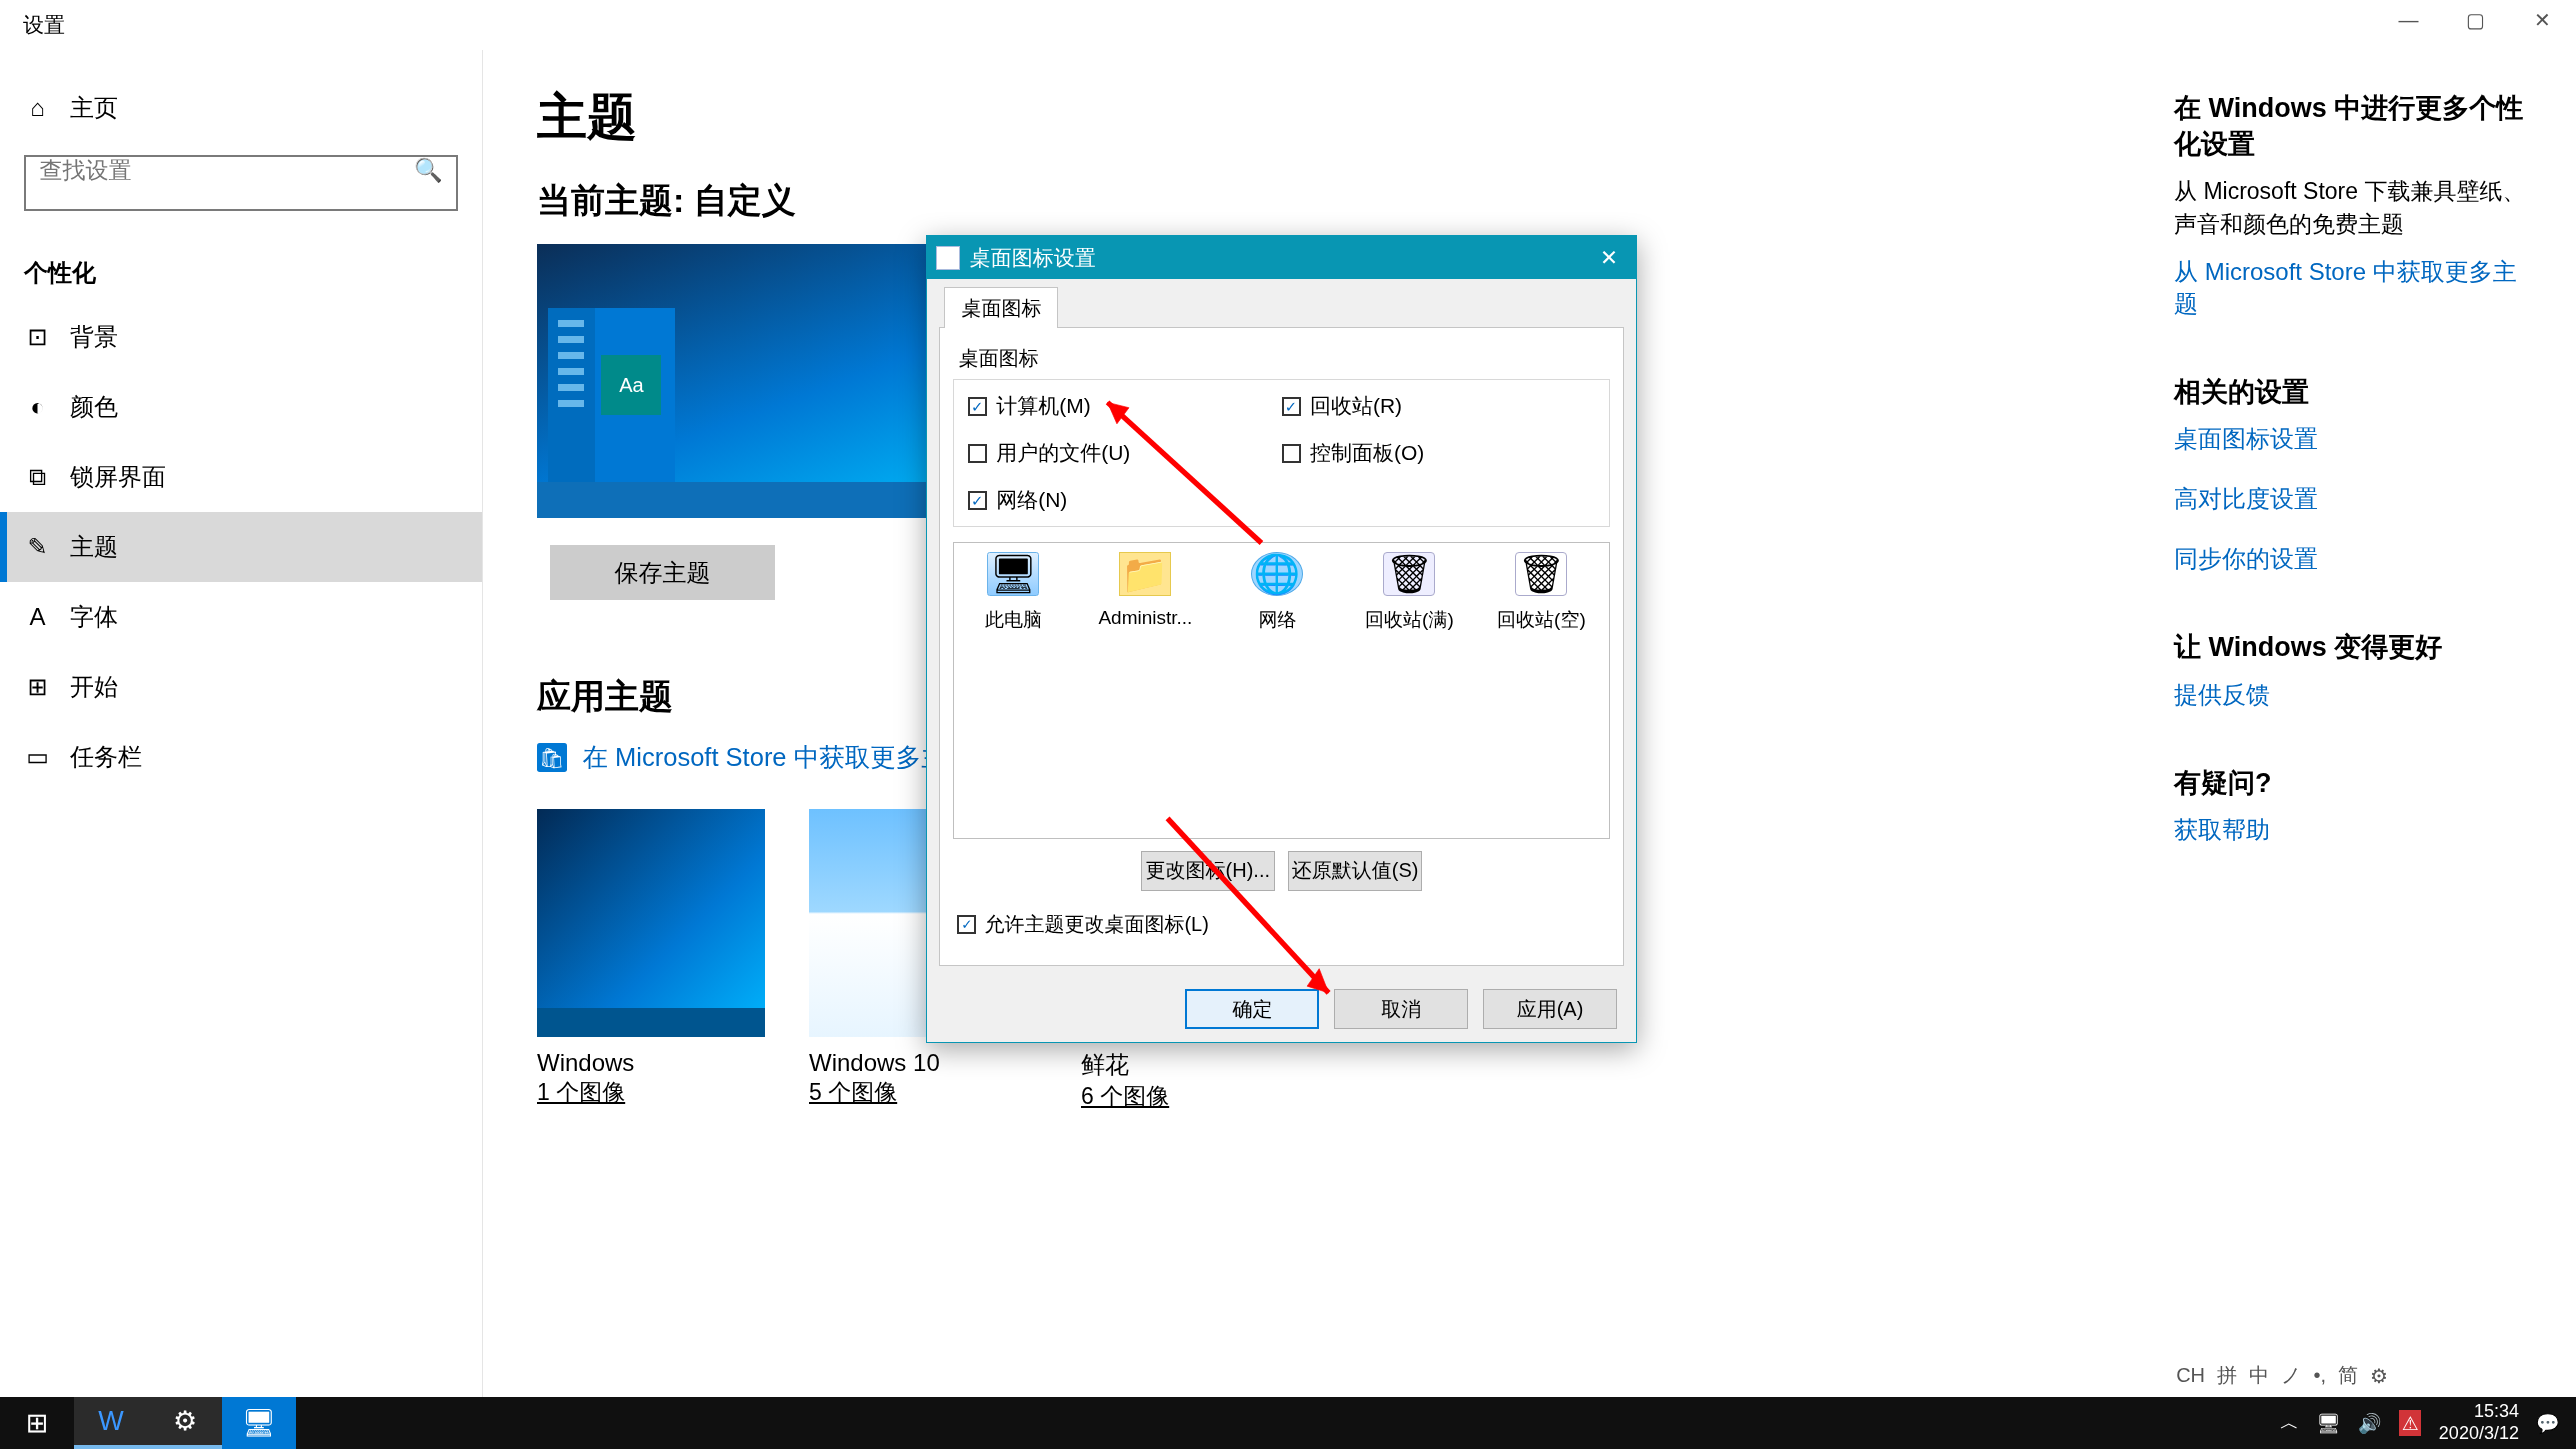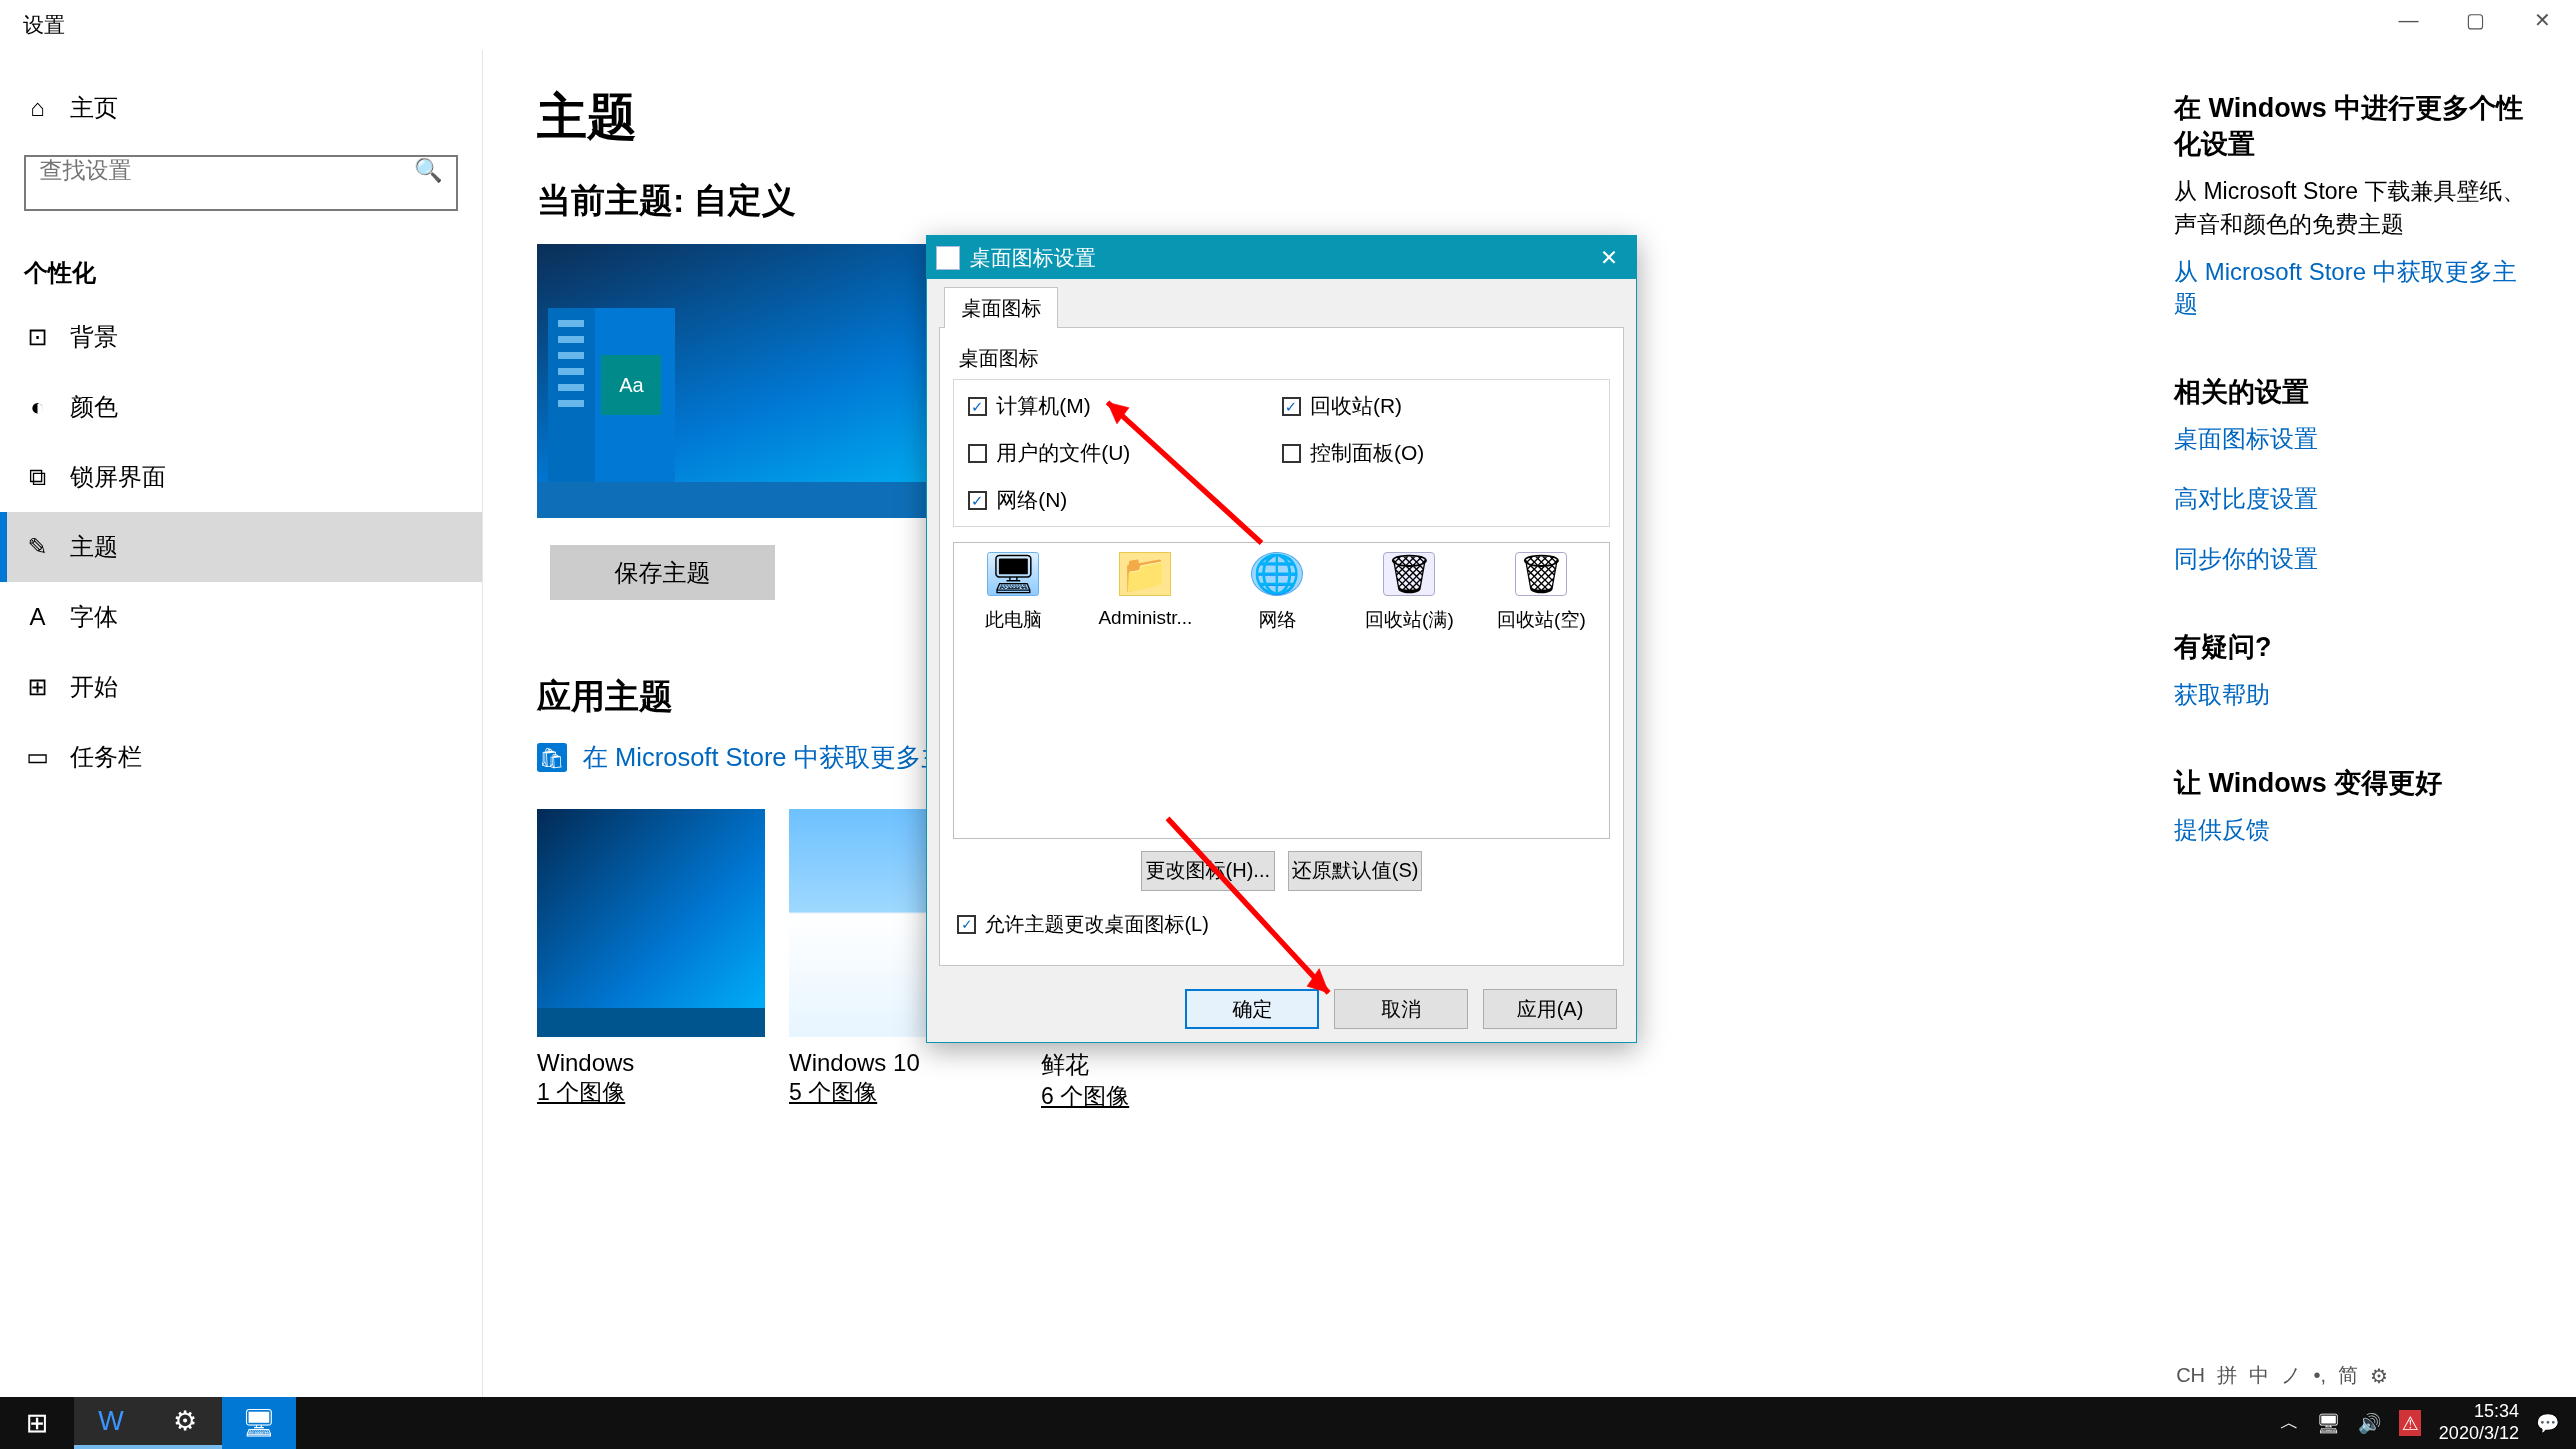--- a/index.html
+++ b/index.html
@@ -39,21 +39,21 @@
 .preview-start-col1 div { height:6.7px; background:#67b7ea; }
 .preview-start-tile { width:60px; height:60px; background:#008a8a; margin:47px 0 0 6.7px; display:flex; align-items:center; justify-content:center; color:#ffffff; font-size:20px; }
 .prop-label { font-size: 24px; color: #000; margin-left:60px; }
 
 .save-btn { width: 225px; height: 55px; background: #cccccc; border: none; font-size: 24px; color: #000; margin-bottom: 74px; display:flex; align-items:center; justify-content:center;margin-left:13px;}
 
 .store-link-row { display: flex; align-items: center; gap: 16px; margin-bottom: 34px; }
 .store-link-row .ic { width: 29.5px; height: 29.5px; background: #0078d4; color: #fff; display: flex; align-items: center; justify-content: center; font-size: 20px; border-radius: 2.7px; }
 .store-link-row a { color: #0067c0; font-size: 25.5px; text-decoration: none; }
 
-.themes-row { display: flex; gap: 24px; }
+.themes-row { display: flex; gap: 44px; }
 .theme-card { width: 228px; }
 .theme-thumb { width: 228px; height: 228px; margin-bottom: 12px; }
 .t1 { background: linear-gradient(135deg,#022a55,#0078d4 60%,#00b7ff); position:relative; }
 .t1::after{content:"";position:absolute;left:0;right:0;bottom:0;height:29.5px;background:#00558f;}
 .t2 { background: linear-gradient(#6ec1ff 0%,#9ed8ff 45%,#fff 46%,#e7f5ff 100%); }
 .t3 { background: linear-gradient(#ff94c1,#ff7eb1); } 
 .theme-name { font-size: 24px; color: #000; }
 .theme-count { font-size: 23px; color: #000000; text-decoration: underline; }
 
 .rightpane { width: 402px; padding: 40px 40px 0 0; }
@@ -214,27 +214,27 @@
       <a class="rp-link" href="#">从 Microsoft Store 中获取更多主题</a>
 
       <div class="rp-section">
         <div class="rp-h1">相关的设置</div>
         <a class="rp-link" href="#">桌面图标设置</a>
         <a class="rp-link" href="#">高对比度设置</a>
         <a class="rp-link" href="#">同步你的设置</a>
       </div>
 
       <div class="rp-section">
+        <div class="rp-h1">让 Windows 变得更好</div>
+        <a class="rp-link" href="#">提供反馈</a>
+      </div>
+
+      <div class="rp-section">
         <div class="rp-h1">有疑问?</div>
         <a class="rp-link" href="#">获取帮助</a>
-      </div>
-
-      <div class="rp-section">
-        <div class="rp-h1">让 Windows 变得更好</div>
-        <a class="rp-link" href="#">提供反馈</a>
       </div>
     </div>
   </div>
 </div>
 
 <div class="dialog">
   <div class="dlg-title">
     <span class="icon-box"></span>
     <span>桌面图标设置</span>
   </div>

